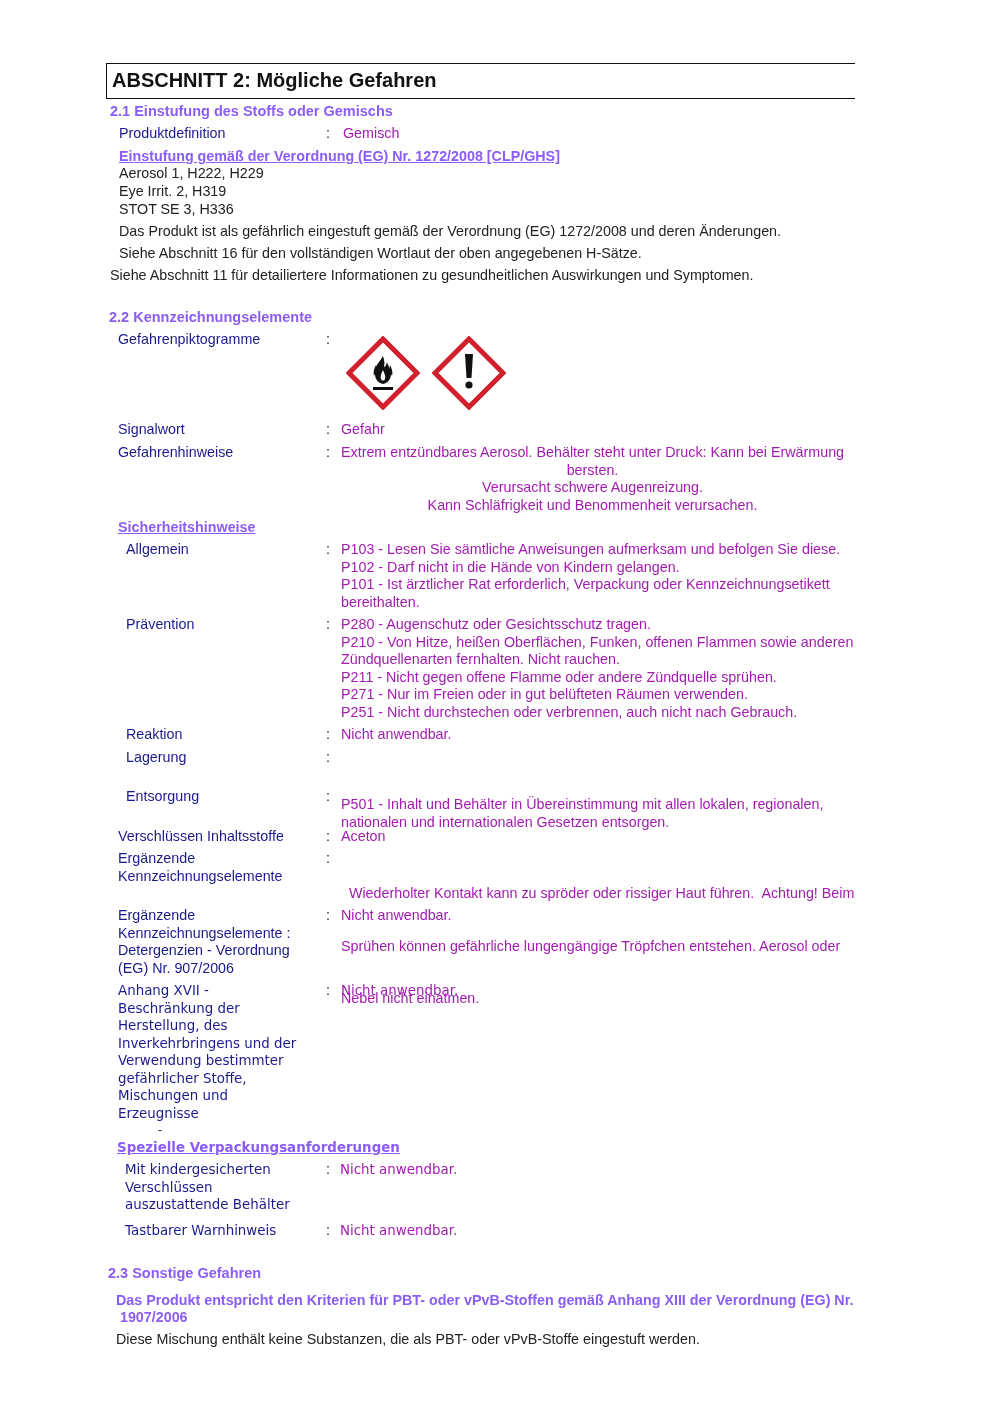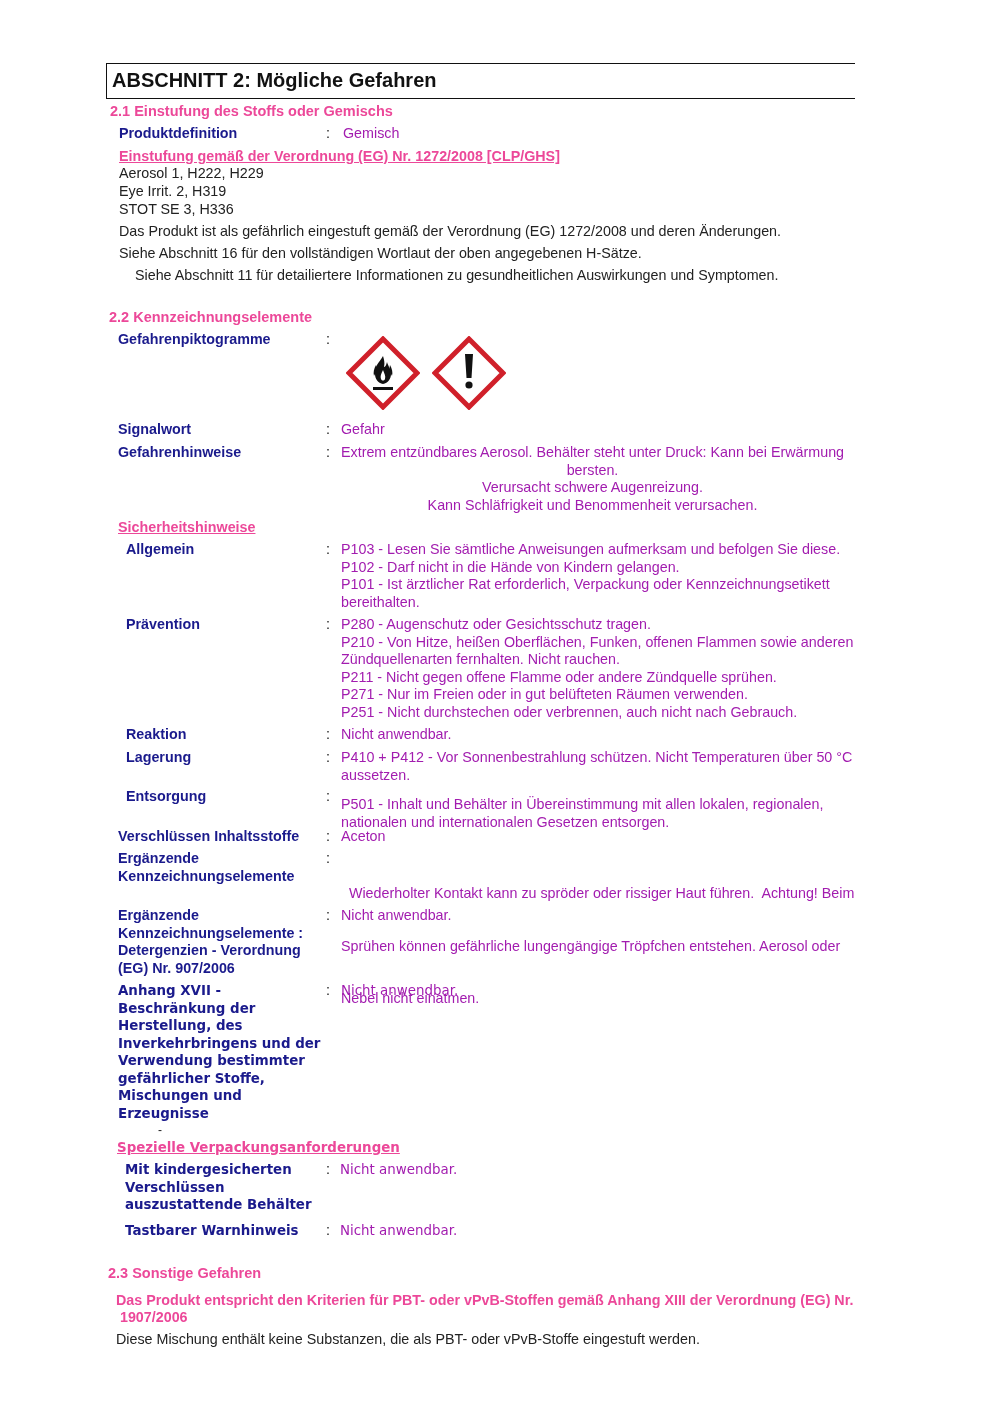--- a/index.html
+++ b/index.html
@@ -2,28 +2,28 @@
 <html><head>
 <meta charset="utf-8">
 <style>
   html, body { margin: 0; padding: 0; background: #ffffff; }
   body { width: 1000px; height: 1424px; position: relative; overflow: hidden;
          font-family: "Liberation Sans", sans-serif; color: #222; }
   .page { position: absolute; left: 0; top: 0; width: 1000px; height: 1077px; }
   .hdr { position: absolute; left: 106px; top: 63px; width: 748px; height: 34px;
          border-top: 1.5px solid #111; border-bottom: 1.5px solid #111; border-left: 1.5px solid #111; }
   .hdr span { position: absolute; left: 5px; top: 5px; font-size: 20px; font-weight: bold; color: #111; }
-  .blue { color: #ec4899; font-weight: bold; }
+  .blue { color: #8b5cf6; font-weight: bold; }
   .abs { position: absolute; font-size: 14.3px; line-height: 17.5px; white-space: nowrap; }
   .sub { font-size: 14.5px; }
   .u { text-decoration: underline; }
   .colon { position: absolute; left: 326px; font-size: 14.3px; color: #222; }
   .val { position: absolute; left: 341px; font-size: 14.3px; line-height: 17.5px; color: #a21caf; }
   .val div { white-space: nowrap; }
-  .lbl { position: absolute; font-size: 14.3px; line-height: 17.5px; color: #1a1a8c; font-weight: bold; }
+  .lbl { position: absolute; font-size: 14.3px; line-height: 17.5px; color: #1a1a8c; font-weight: normal; }
   .picto { position: absolute; top: 336px; width: 74px; height: 74px; }
 </style>
 </head>
 <body>
 
 <div class="page">
 
   <div class="hdr">
     <span>ABSCHNITT 2: Mögliche Gefahren</span>
   </div>
@@ -32,21 +32,21 @@
   <div class="lbl" style="left:119px;top:125px;">Produktdefinition</div>
   <div class="colon" style="top:125px;">:</div>
   <div class="val" style="left:343px;top:125px;">Gemisch</div>
 
   <div class="abs blue u" style="left:119px;top:148px;">Einstufung gemäß der Verordnung (EG) Nr. 1272/2008 [CLP/GHS]</div>
   <div class="abs" style="left:119px;top:165px;">Aerosol 1, H222, H229</div>
   <div class="abs" style="left:119px;top:183px;">Eye Irrit. 2, H319</div>
   <div class="abs" style="left:119px;top:201px;">STOT SE 3, H336</div>
   <div class="abs" style="left:119px;top:223px;">Das Produkt ist als gefährlich eingestuft gemäß der Verordnung (EG) 1272/2008 und deren Änderungen.</div>
   <div class="abs" style="left:119px;top:245px;">Siehe Abschnitt 16 für den vollständigen Wortlaut der oben angegebenen H-Sätze.</div>
-  <div class="abs" style="left:135px;top:267px;text-align:right;">Siehe Abschnitt 11 für detailiertere Informationen zu gesundheitlichen Auswirkungen und Symptomen.</div>
+  <div class="abs" style="left:110px;top:267px;text-align:right;">Siehe Abschnitt 11 für detailiertere Informationen zu gesundheitlichen Auswirkungen und Symptomen.</div>
 
   <div class="abs blue sub" style="left:109px;top:309px;">2.2 Kennzeichnungselemente</div>
   <div class="lbl" style="left:118px;top:331px;">Gefahrenpiktogramme</div>
   <div class="colon" style="top:331px;">:</div>
 
   <svg class="picto" style="left:346px;" viewBox="0 0 74 74">
     <polygon points="37,3 71,37 37,71 3,37" fill="#fff" stroke="#d0202a" stroke-width="5"></polygon>
     <path d="M37,20 C33,27 28,30 29,38 C29,43 32,47 37,48 C42,47 45,43 45,38 C45,33 42,30 41,26 C40,30 39,31 38,31 C39,27 38,23 37,20 Z" fill="#111"></path>
     <path d="M30,29 C28,33 27,36 28,40 C29,38 30,36 31,35 Z" fill="#111"></path>
     <path d="M44,29 C46,33 47,36 46,40 C45,38 44,36 43,35 Z" fill="#111"></path>
@@ -93,24 +93,20 @@
     <div>P271 - Nur im Freien oder in gut belüfteten Räumen verwenden.</div>
     <div>P251 - Nicht durchstechen oder verbrennen, auch nicht nach Gebrauch.</div>
   </div>
 
   <div class="lbl" style="left:126px;top:726px;">Reaktion</div>
   <div class="colon" style="top:726px;">:</div>
   <div class="val" style="top:726px;">Nicht anwendbar.</div>
 
   <div class="lbl" style="left:126px;top:749px;">Lagerung</div>
   <div class="colon" style="top:749px;">:</div>
-  <div class="val" style="top:749px;">
-    <div>P410 + P412 - Vor Sonnenbestrahlung schützen. Nicht Temperaturen über 50 °C</div>
-    <div>aussetzen.</div>
-  </div>
 
   <div class="lbl" style="left:126px;top:788px;">Entsorgung</div>
   <div class="colon" style="top:788px;">:</div>
   <div class="val" style="top:796px;">
     <div>P501 - Inhalt und Behälter in Übereinstimmung mit allen lokalen, regionalen,</div>
     <div>nationalen und internationalen Gesetzen entsorgen.</div>
   </div>
 
   <div class="lbl" style="left:118px;top:828px;">Verschlüssen Inhaltsstoffe</div>
   <div class="colon" style="top:828px;">:</div>

